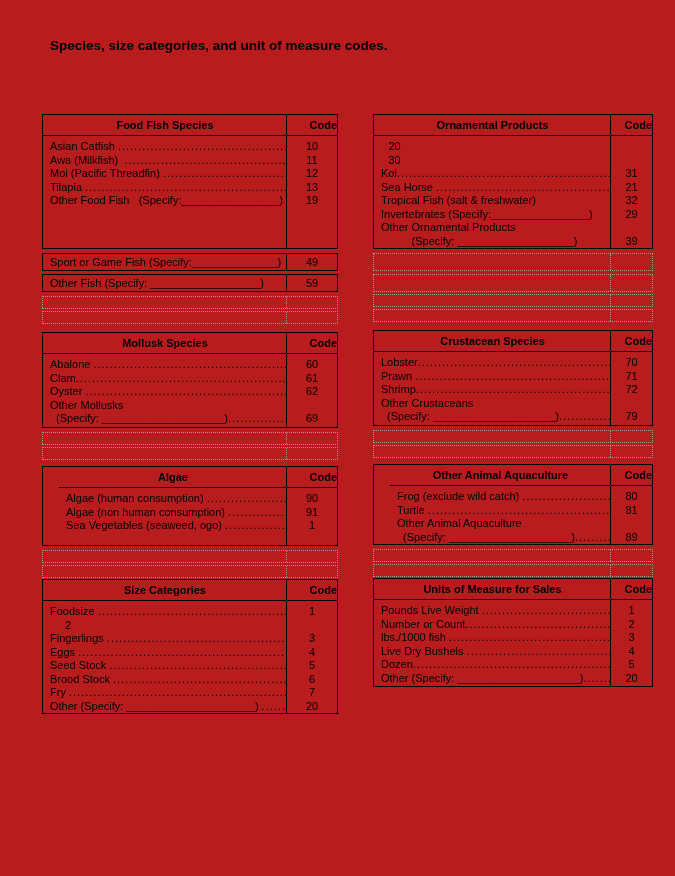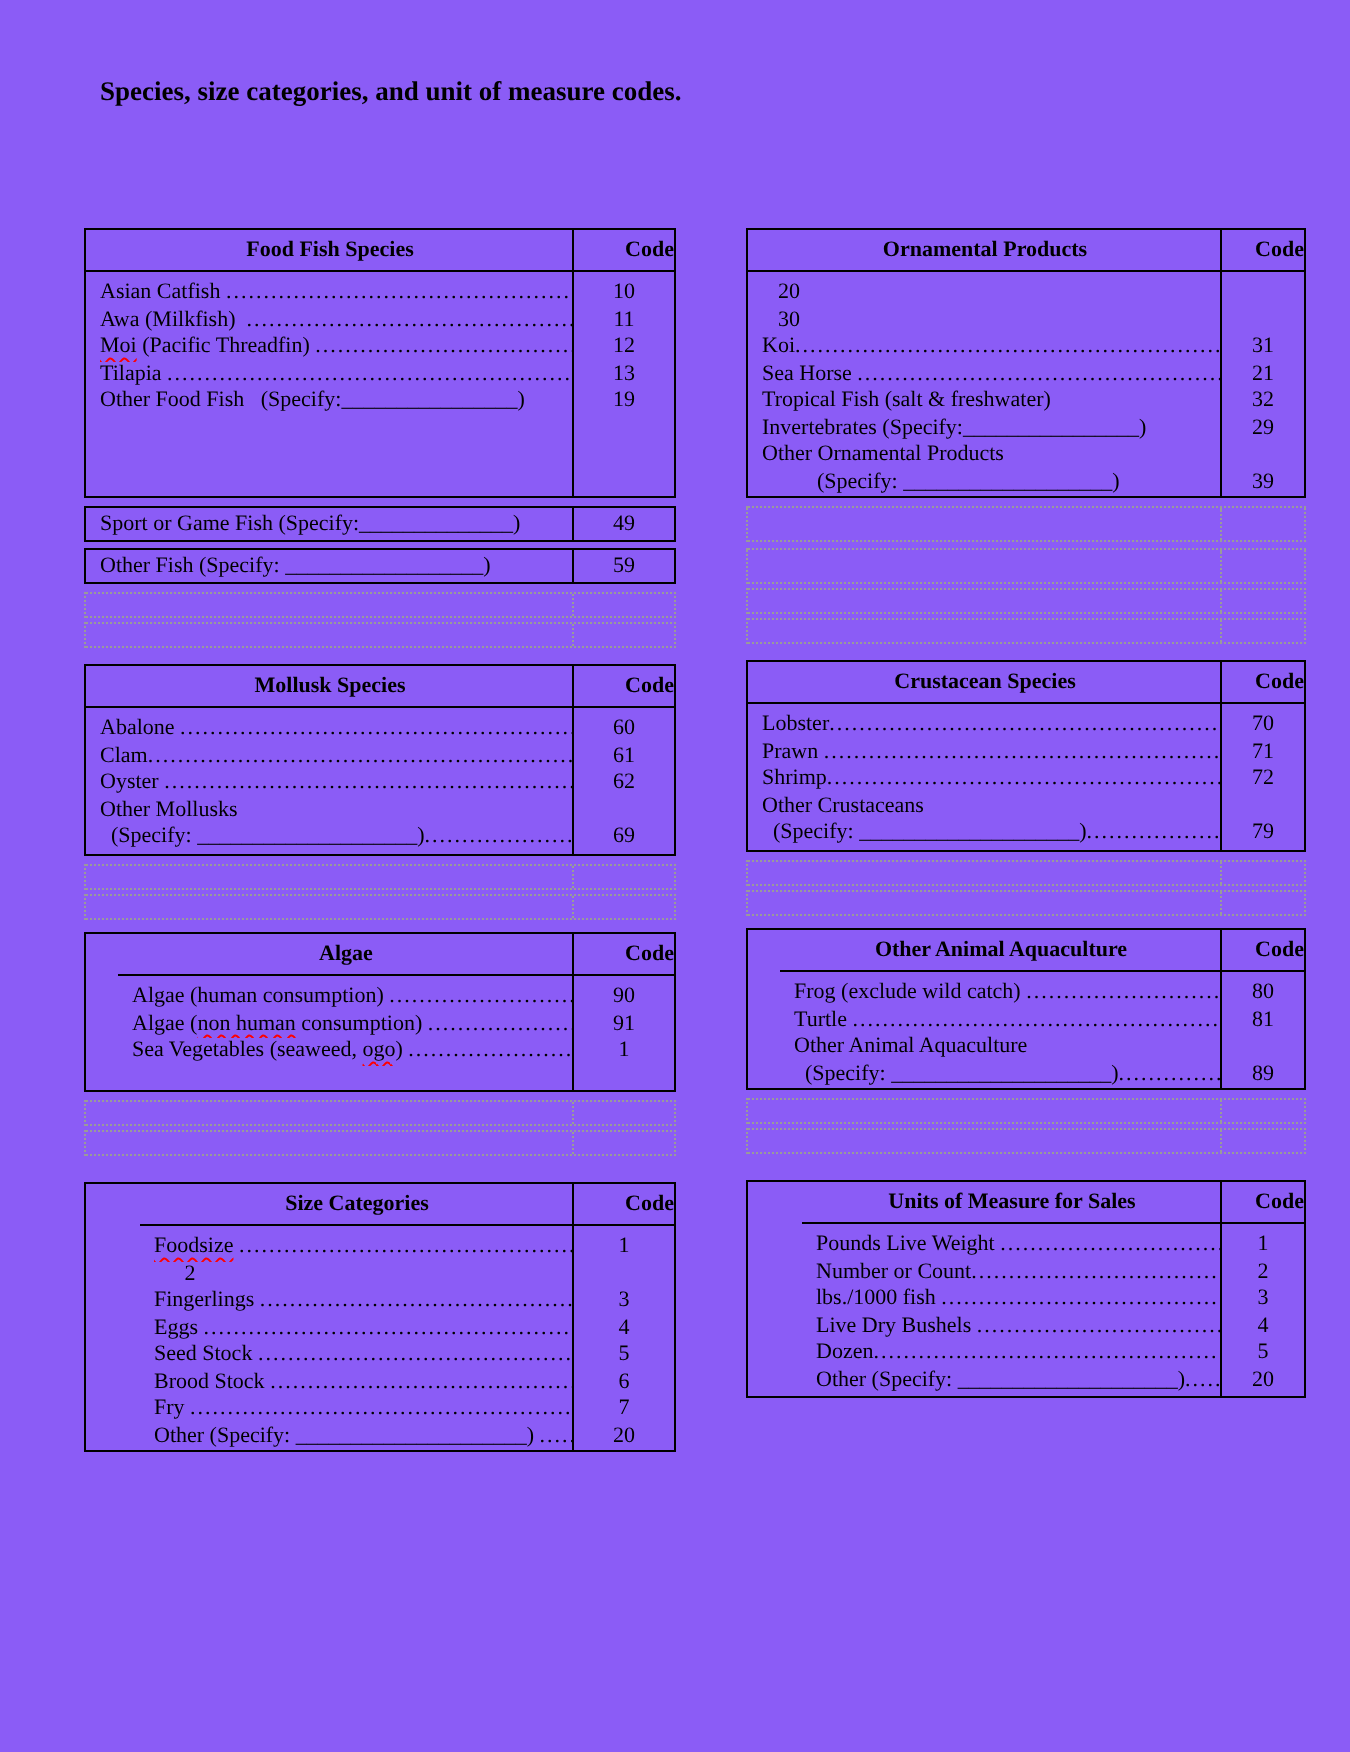--- a/index.html
+++ b/index.html
@@ -1,18 +1,18 @@
 <!DOCTYPE html>
 <html><head>
 <meta charset="utf-8">
 <style>
   html,body{margin:0;padding:0;background:#e8e8e8;}
   .page{
-    position:relative;width:675px;height:876px;background:#8b5cf6;margin:0 auto;
-    font-family:Liberation Serif, serif;color:#000;overflow:hidden;
+    position:relative;width:675px;height:876px;background:#b91c1c;margin:0 auto;
+    font-family:Liberation Sans, sans-serif;color:#000;overflow:hidden;
   }
   .title{position:absolute;left:50px;top:38px;font-size:13.5px;font-weight:bold;}
   .cols{position:absolute;top:114px;left:42px;display:flex;gap:35px;align-items:flex-start;}
   .col{display:block;}
   .col-left{width:296px;--codew:50px;}
   .col-right{width:280px;--codew:41px;}
 
   .tbl{border:1px solid #000;box-sizing:border-box;width:100%;}
   .thead{position:relative;display:flex;height:20px;border-bottom:1px solid #000;
          font-weight:bold;font-size:11px;align-items:center;}
@@ -38,21 +38,21 @@
           height:18px;margin-top:4px;font-size:11px;}
   .boxrow + .boxrow{margin-top:3px;}
   .boxrow::after{content:"";position:absolute;top:0;bottom:0;right:var(--codew);border-left:1px solid #000;}
 
   .spacer{position:relative;border:1px dotted #9a9a9a;box-sizing:border-box;height:13px;margin-top:4px;}
   .spacer + .spacer{margin-top:2px;}
   .spacer.tall{height:18px;margin-top:4px;}
   .spacer.tall + .spacer.tall{margin-top:3px;}
   .spacer::after{content:"";position:absolute;top:0;bottom:0;right:var(--codew);border-left:1px dotted #9a9a9a;}
 
-  .mt8{margin-top:8px;} .mt6{margin-top:6px;padding-left:16px;} .mt13{margin-top:13px;padding-left:27px;}
+  .mt8{margin-top:8px;} .mt6{margin-top:6px;padding-left:16px;} .mt13{margin-top:1px;}
 </style>
 </head>
 <body>
 
 <div class="page">
   <div class="title">Species, size categories, and unit of measure codes.</div>
 
   <div class="cols">
 
     <div class="col col-left">

